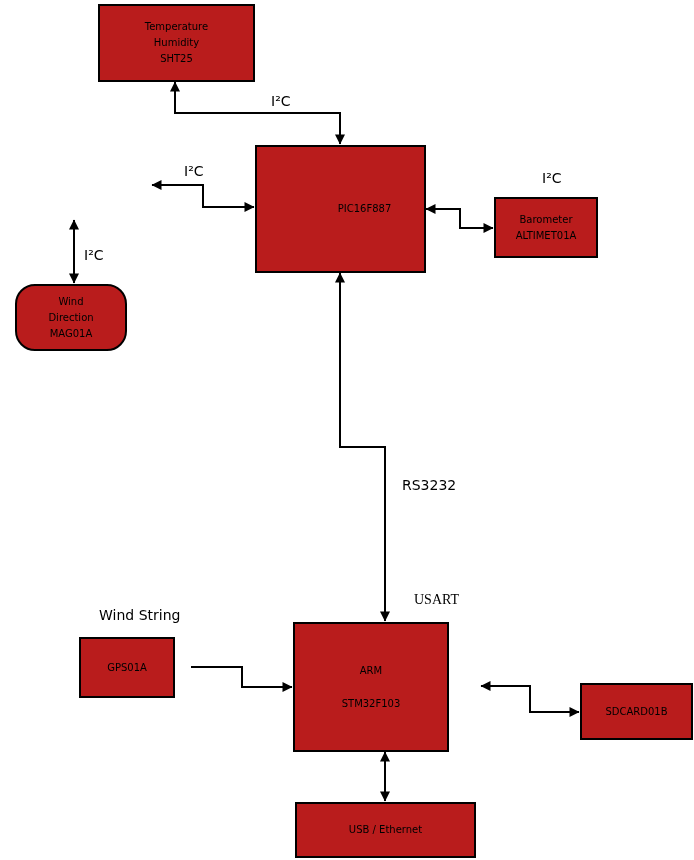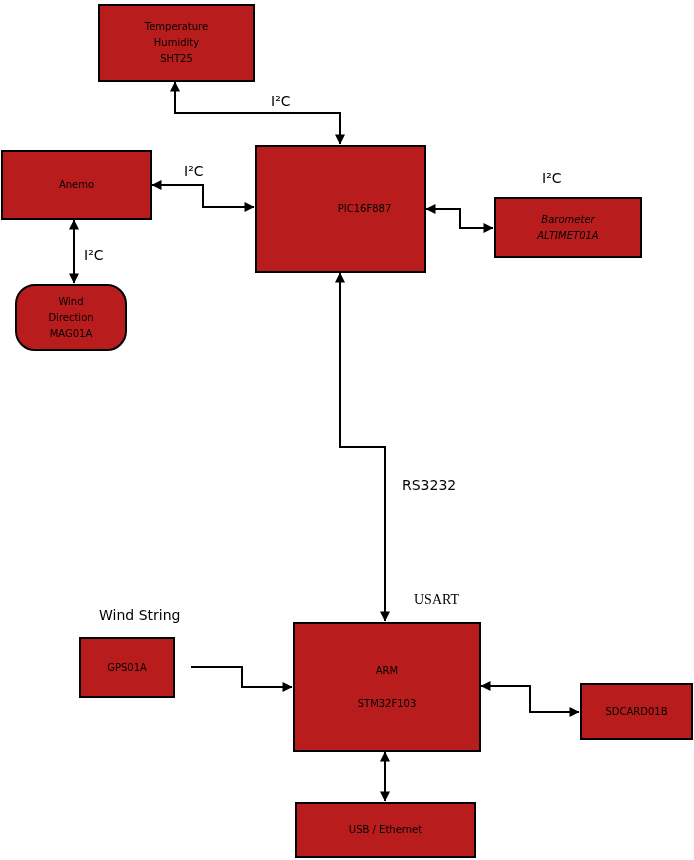--- a/index.html
+++ b/index.html
@@ -62,44 +62,41 @@
     <path class="edge both" d="M481,686 H530 V712 H579"></path>
     <path class="edge both" d="M385,752 V801"></path>
   </svg>
 
   <div class="node" style="left:98px; top:4px; width:157px; height:78px;">
     <div>Temperature</div>
     <div>Humidity</div>
     <div>SHT25</div>
   </div>
 
-  <div class="node" style="left:1px; top:150px; width:151px; height:70px;">
-    <div>Anemo</div>
-  </div>
 
   <div class="node" style="left:15px; top:284px; width:112px; height:67px;border-radius:20px;">
     <div>Wind</div>
     <div>Direction</div>
     <div>MAG01A</div>
   </div>
 
   <div class="node" style="left:255px; top:145px; width:171px; height:128px;padding-left:48px;">
     <div>PIC16F887</div>
   </div>
 
-  <div class="node" style="left:494px; top:197px; width:148px; height:61px;font-style:italic;">
+  <div class="node" style="left:494px; top:197px; width:104px; height:61px;">
     <div>Barometer</div>
     <div>ALTIMET01A</div>
   </div>
 
   <div class="node" style="left:79px; top:637px; width:96px; height:61px;">
     <div>GPS01A</div>
   </div>
 
-  <div class="node spread" style="left:293px; top:622px; width:188px; height:130px;">
+  <div class="node spread" style="left:293px; top:622px; width:156px; height:130px;">
     <div>ARM</div>
     <div>STM32F103</div>
   </div>
 
   <div class="node" style="left:580px; top:683px; width:113px; height:57px;">
     <div>SDCARD01B</div>
   </div>
 
   <div class="node" style="left:295px; top:802px; width:181px; height:56px;">
     <div>USB / Ethernet</div>

